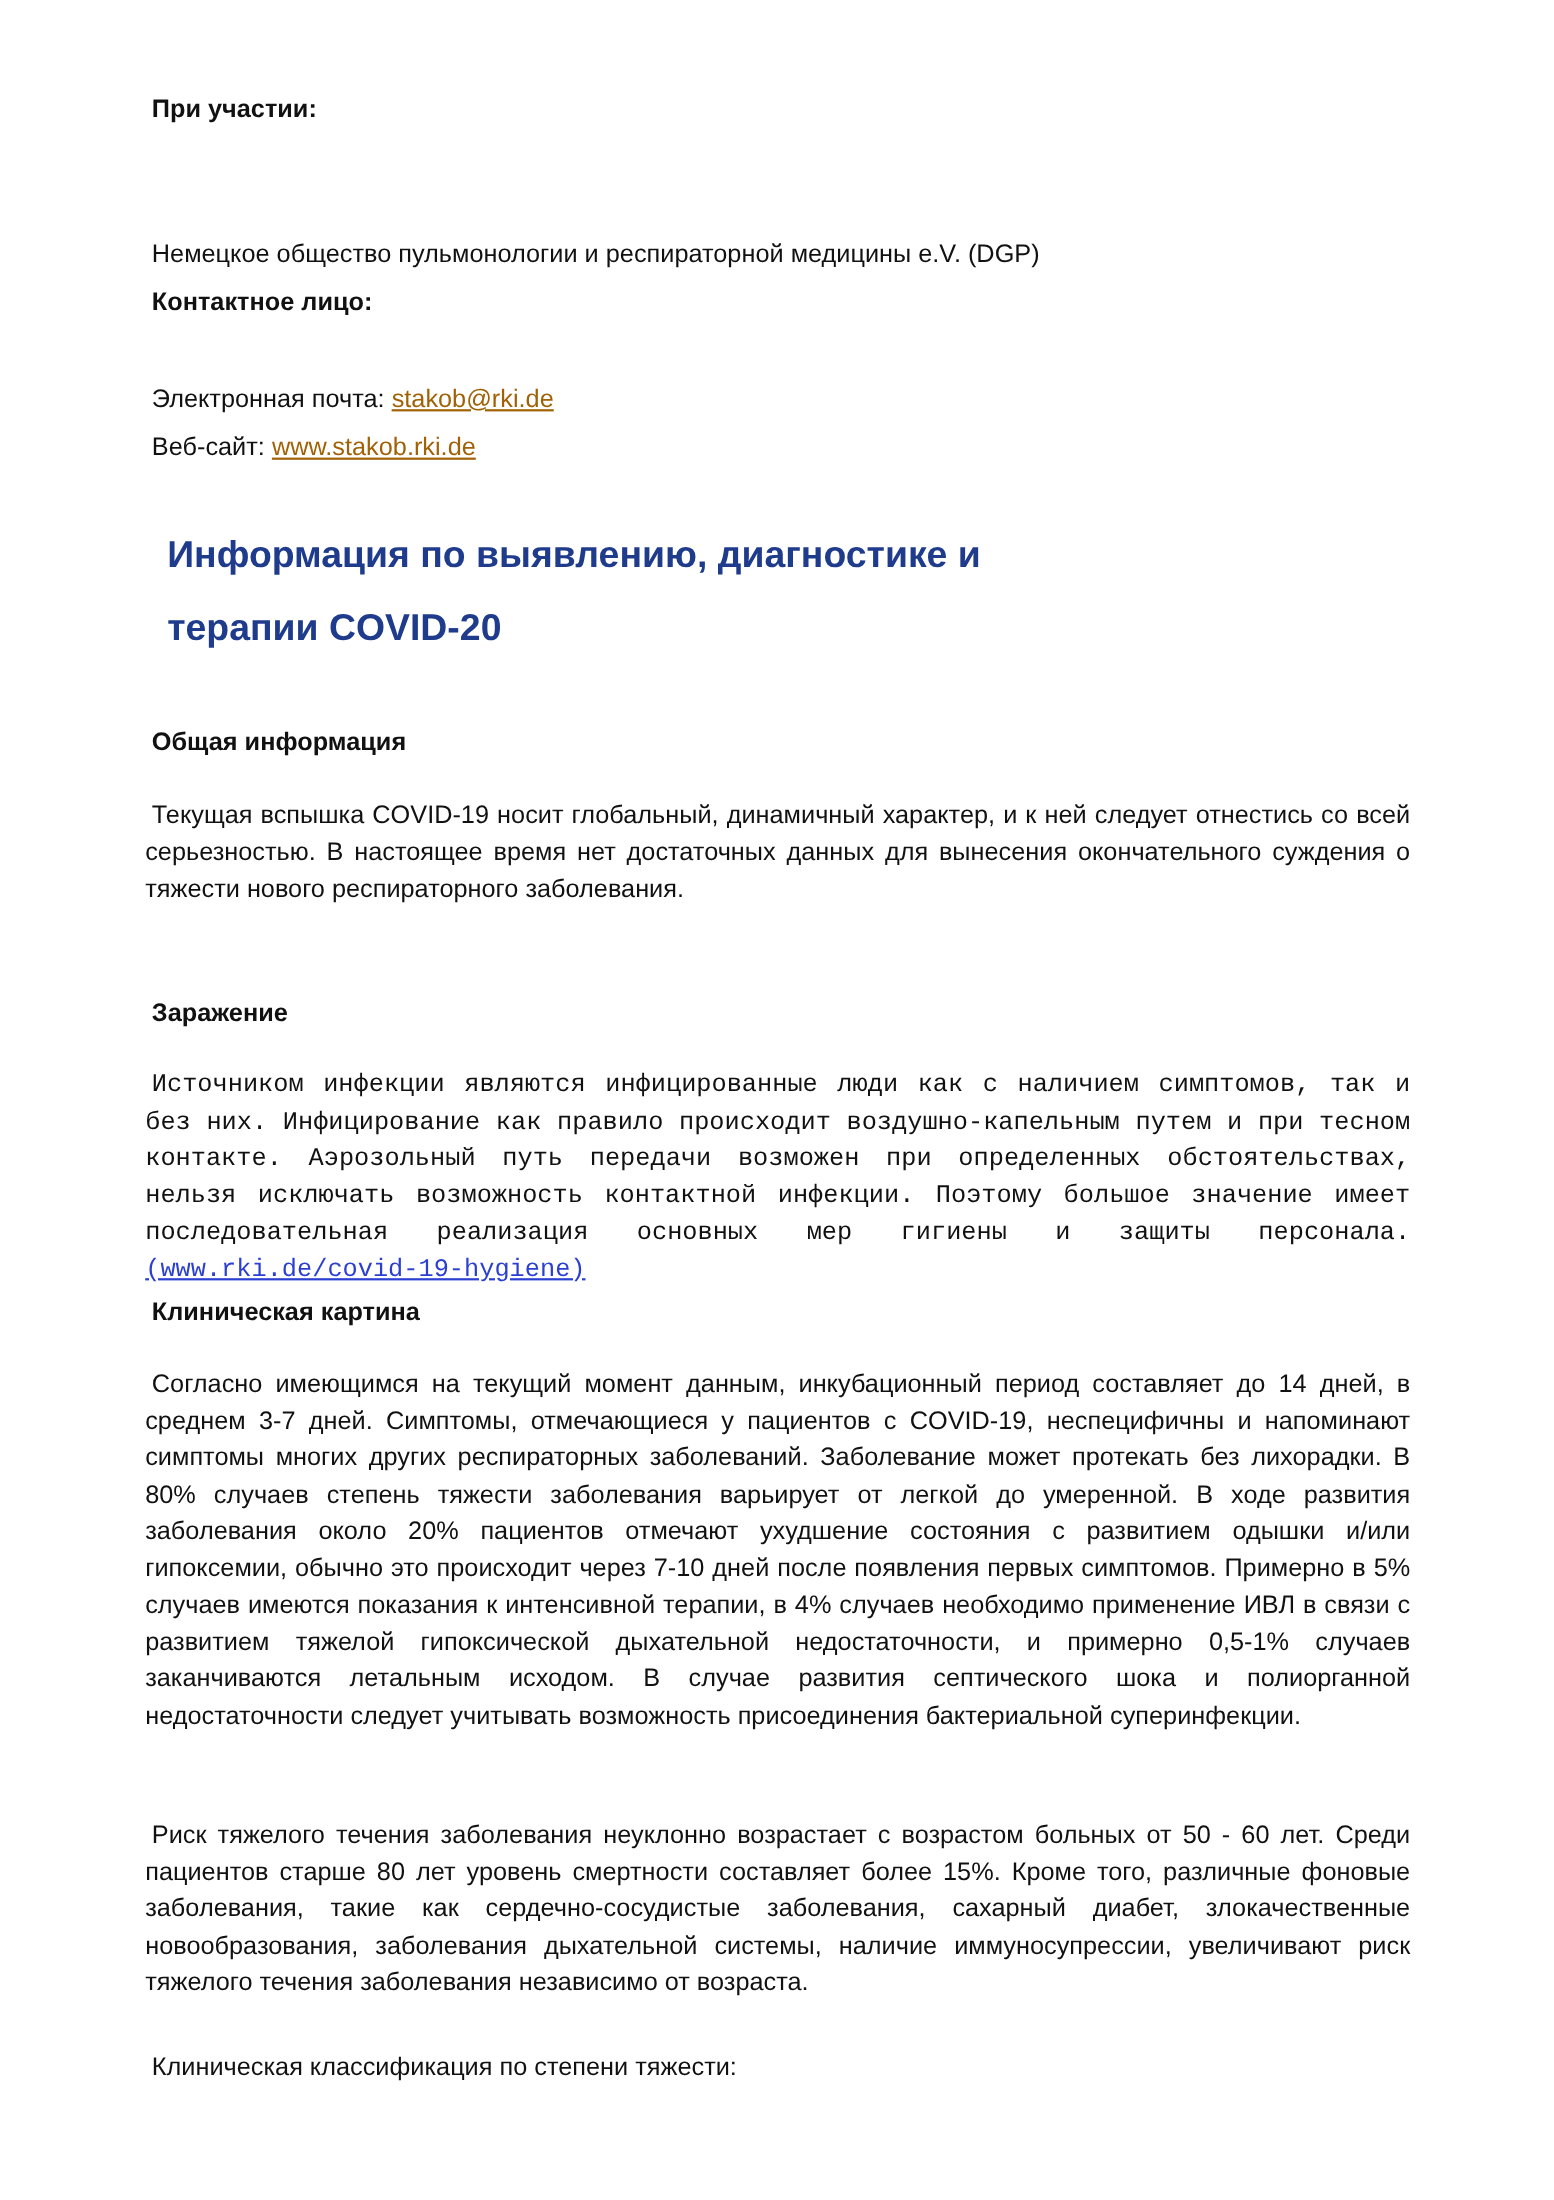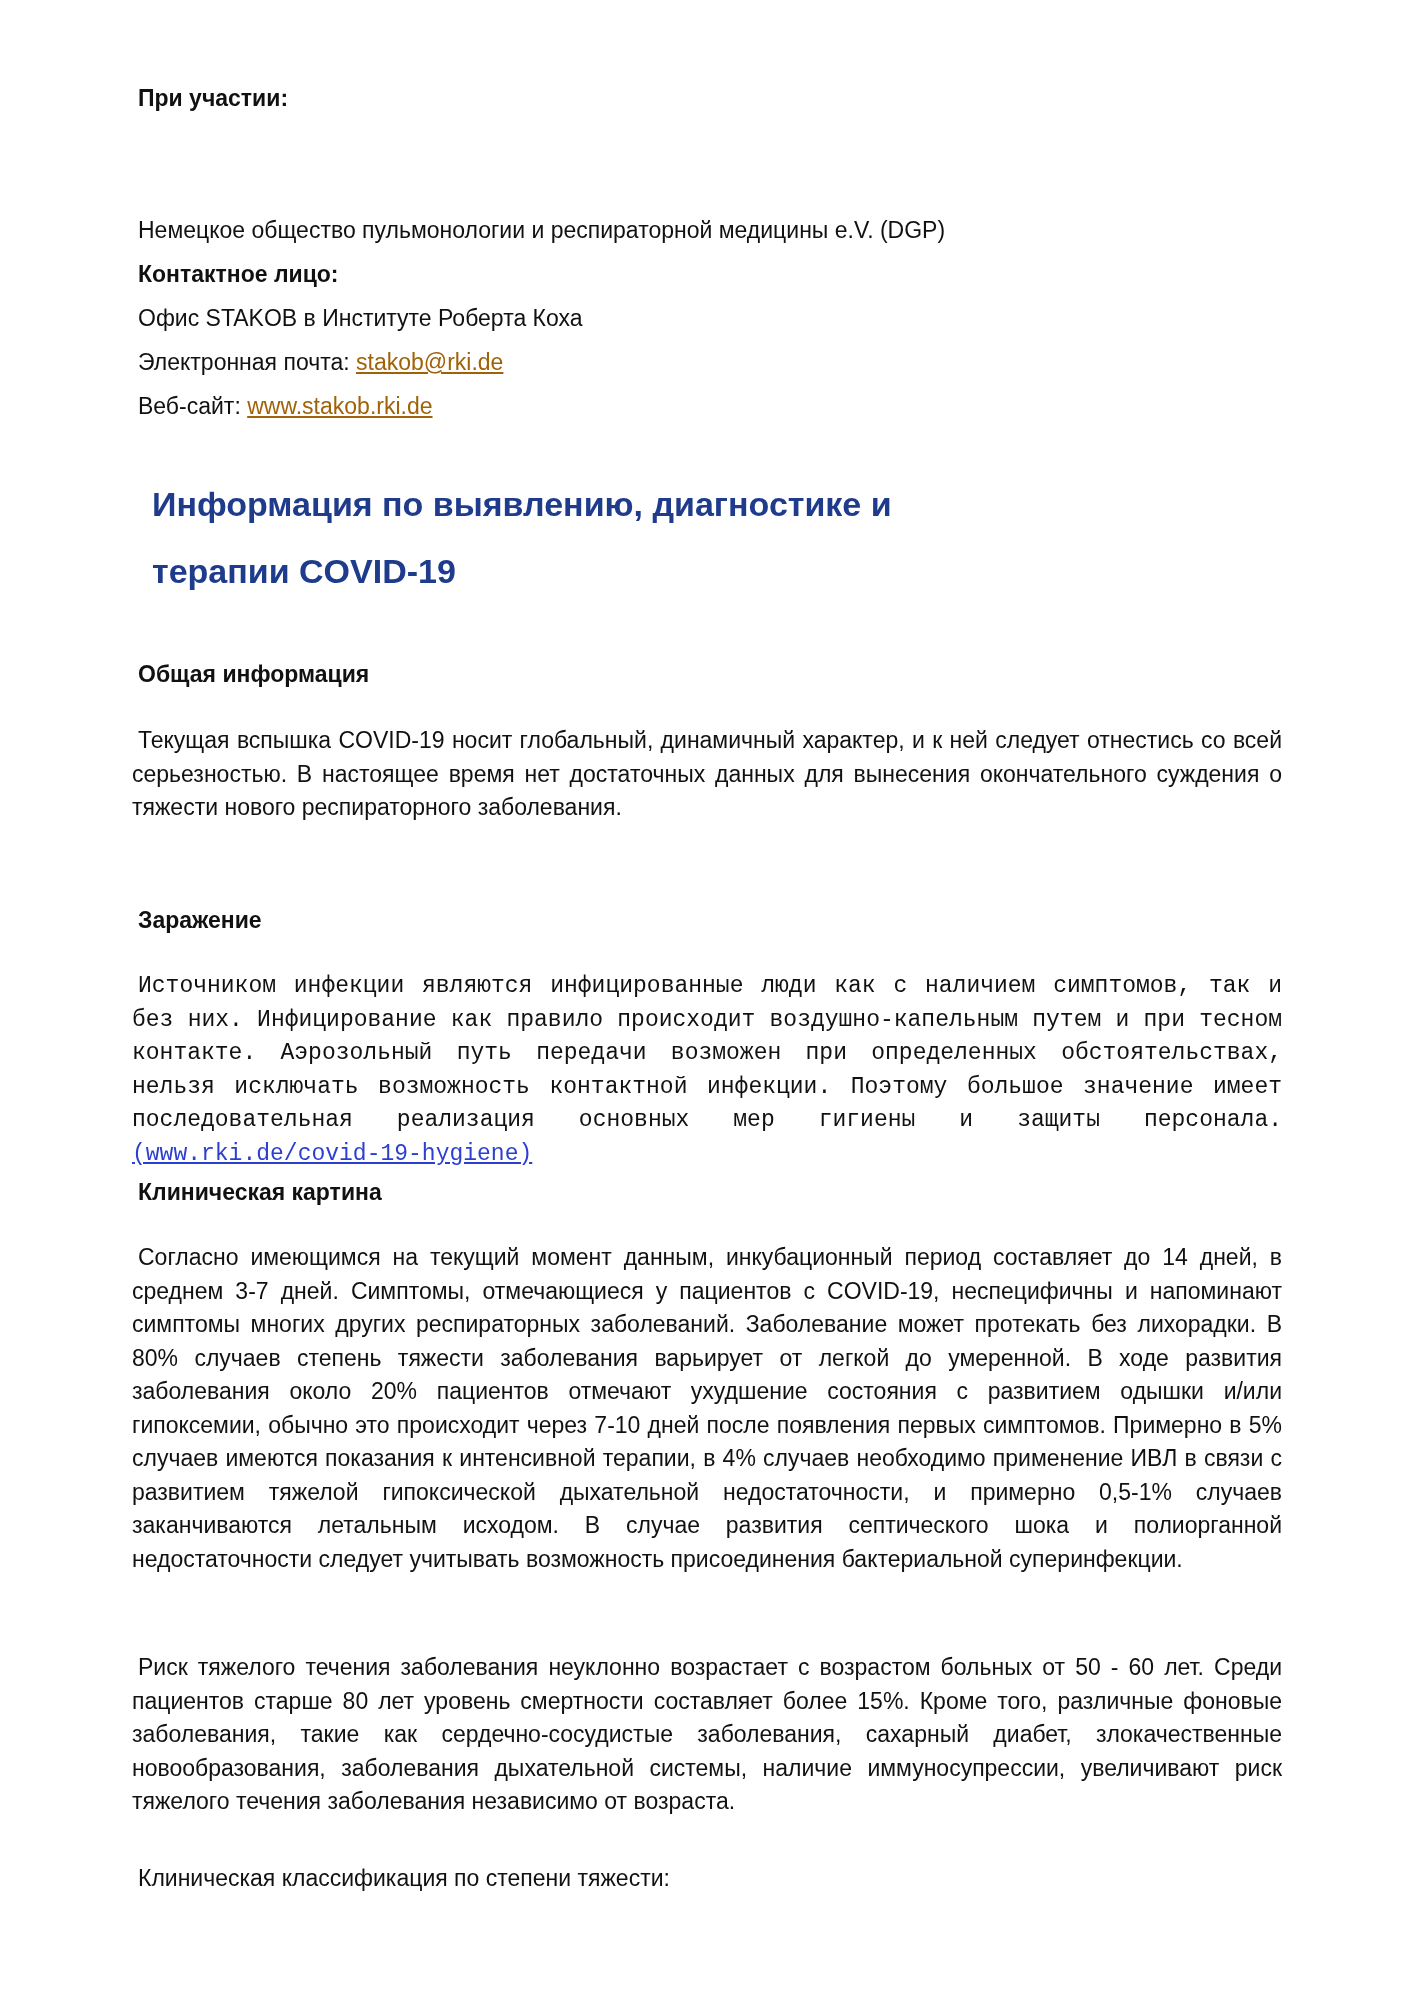--- a/index.html
+++ b/index.html
@@ -62,30 +62,29 @@
   </style>
 </head>
 <body>
 
 <div class="page">
 
   <div class="line bold" style="top:84px;">При участии:</div>
   <div class="line" style="top:216px;">Немецкое общество пульмонологии и респираторной медицины e.V. (DGP)</div>
 
   <div class="line bold" style="top:260px;">Контактное лицо:</div>
-  <div class="line" style="top:304px;">Офис STAKOB в Институте Роберта Коха</div>
   <div class="line" style="top:348px;">
     <span>Электронная почта: </span><a class="link">stakob@rki.de</a>
   </div>
   <div class="line" style="top:392px;">
     <span>Веб-сайт: </span><a class="link">www.stakob.rki.de</a>
   </div>
 
   <div class="title" style="top:484px;">Информация по выявлению, диагностике и</div>
-  <div class="title" style="top:551px;">терапии COVID-19</div>
+  <div class="title" style="top:551px;">терапии COVID-20</div>
 
   <div class="section-heading" style="top:660px;">Общая информация</div>
   <div class="para" style="top:724px;">Текущая вспышка COVID-19 носит глобальный, динамичный характер, и к ней следует отнестись со всей серьезностью. В настоящее время нет достаточных данных для вынесения окончательного суждения о тяжести нового респираторного заболевания.</div>
 
   <div class="section-heading" style="top:906px;">Заражение</div>
   <div class="para" style="top:970px;font-family:Liberation Mono, monospace;">
     <span>Источником инфекции являются инфицированные люди как с наличием симптомов, так и без них. Инфицирование как правило происходит воздушно-капельным путем и при тесном контакте. Аэрозольный путь передачи возможен при определенных обстоятельствах, нельзя исключать возможность контактной инфекции. Поэтому большое значение имеет последовательная реализация основных мер гигиены и защиты персонала. </span><a class="link" style="color:#2b3fd0;">(www.rki.de/covid-19-hygiene)</a>
   </div>
 
   <div class="section-heading" style="top:1178px;">Клиническая картина</div>

